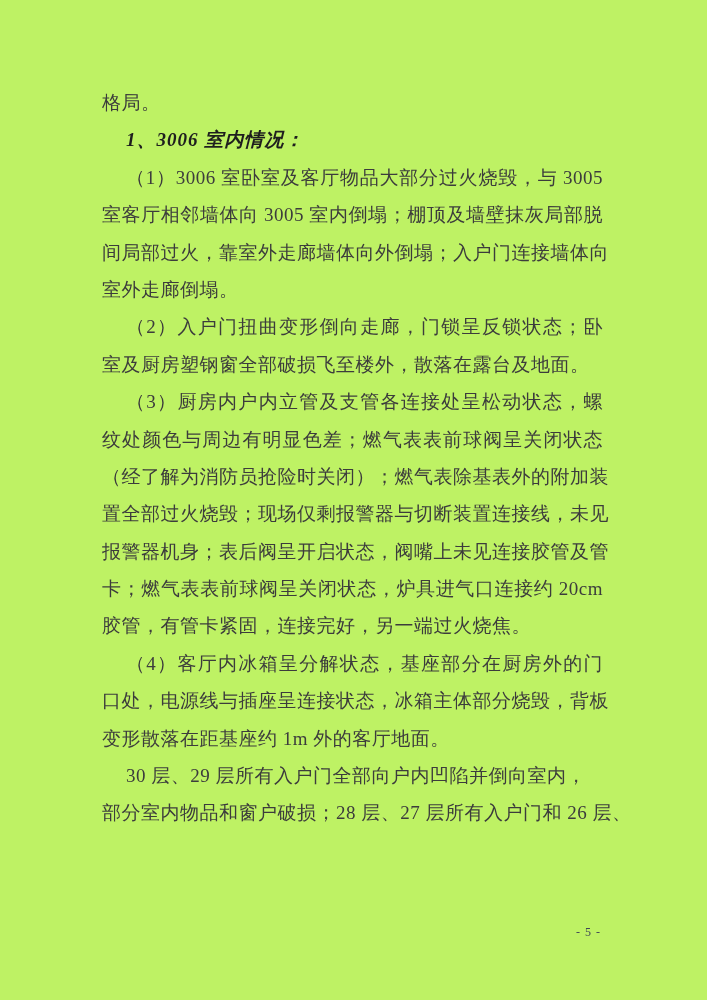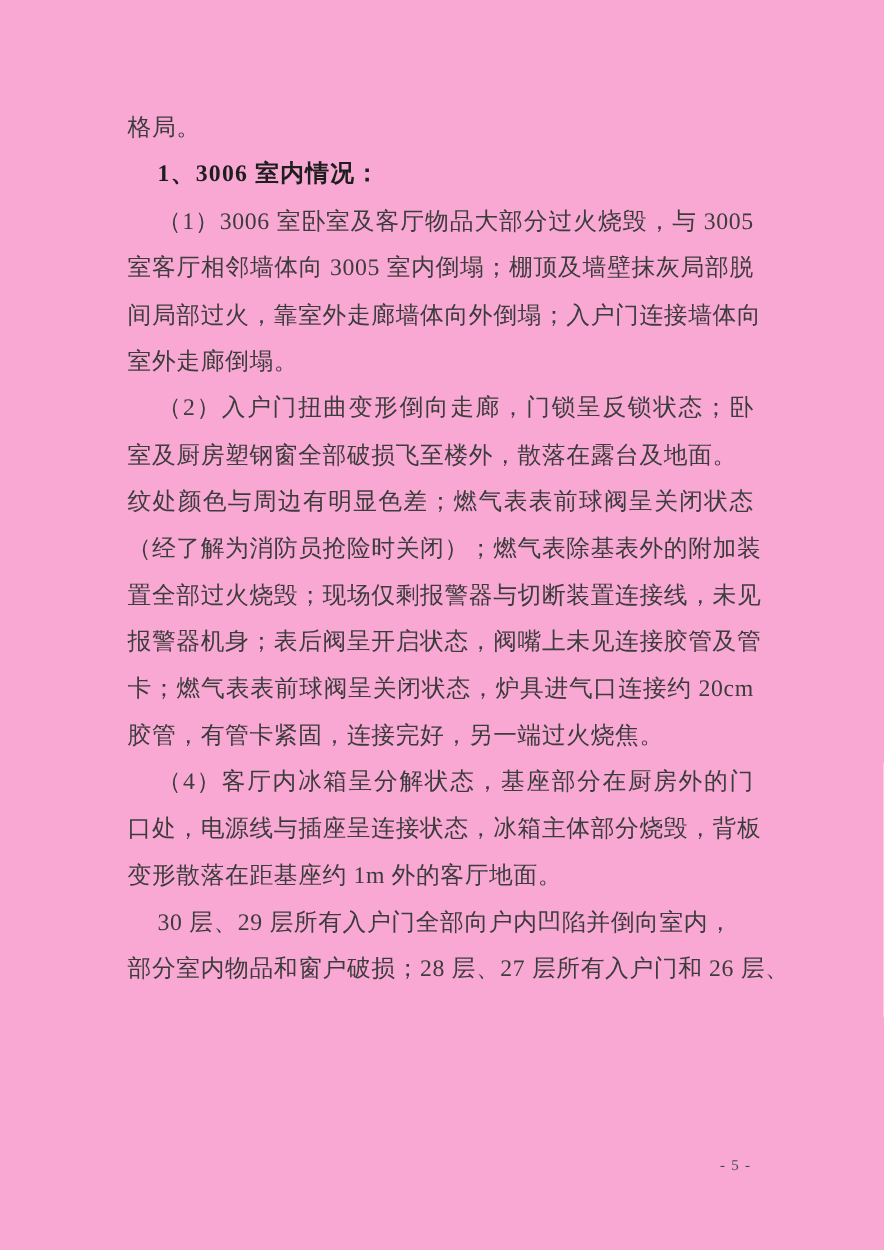--- a/index.html
+++ b/index.html
@@ -49,30 +49,31 @@
     text-align: right;
     font-size: 12px;
     line-height: 16px;
     letter-spacing: 1px;
     font-family: "Liberation Serif", "DejaVu Serif", serif;
   }
 </style>
 </head>
 <body>
 
-<div class="page" style="background: #f9a8d4;">
+<div class="page" style="background: #bef264;">
   <div class="doc-body">
       <div class="line" style="color: rgb(60, 60, 60);">格局。</div>
-      <div class="line indent heading" style="color: rgb(30, 30, 30);">1、3006 室内情况：</div>
+      <div class="line indent heading" style="color: rgb(30, 30, 30); font-style: italic;">1、3006 室内情况：</div>
       <div class="line justify indent" style="color: rgb(60, 60, 60);">（1）3006 室卧室及客厅物品大部分过火烧毁，与 3005</div>
       <div class="line justify" style="color: rgb(60, 60, 60);">室客厅相邻墙体向 3005 室内倒塌；棚顶及墙壁抹灰局部脱</div>
       <div class="line justify" style="color: rgb(60, 60, 60);">间局部过火，靠室外走廊墙体向外倒塌；入户门连接墙体向</div>
       <div class="line" style="color: rgb(60, 60, 60);">室外走廊倒塌。</div>
       <div class="line justify indent" style="color: rgb(60, 60, 60);">（2）入户门扭曲变形倒向走廊，门锁呈反锁状态；卧</div>
       <div class="line" style="color: rgb(60, 60, 60);">室及厨房塑钢窗全部破损飞至楼外，散落在露台及地面。</div>
+      <div class="line justify indent" style="color: rgb(60, 60, 60);">（3）厨房内户内立管及支管各连接处呈松动状态，螺</div>
       <div class="line justify" style="color: rgb(60, 60, 60);">纹处颜色与周边有明显色差；燃气表表前球阀呈关闭状态</div>
       <div class="line justify" style="color: rgb(60, 60, 60);">（经了解为消防员抢险时关闭）；燃气表除基表外的附加装</div>
       <div class="line justify" style="color: rgb(60, 60, 60);">置全部过火烧毁；现场仅剩报警器与切断装置连接线，未见</div>
       <div class="line justify" style="color: rgb(60, 60, 60);">报警器机身；表后阀呈开启状态，阀嘴上未见连接胶管及管</div>
       <div class="line justify" style="color: rgb(60, 60, 60);">卡；燃气表表前球阀呈关闭状态，炉具进气口连接约 20cm</div>
       <div class="line" style="color: rgb(60, 60, 60);">胶管，有管卡紧固，连接完好，另一端过火烧焦。</div>
       <div class="line justify indent" style="color: rgb(60, 60, 60);">（4）客厅内冰箱呈分解状态，基座部分在厨房外的门</div>
       <div class="line justify" style="color: rgb(60, 60, 60);">口处，电源线与插座呈连接状态，冰箱主体部分烧毁，背板</div>
       <div class="line" style="color: rgb(60, 60, 60);">变形散落在距基座约 1m 外的客厅地面。</div>
       <div class="line indent" style="color: rgb(60, 60, 60);">30 层、29 层所有入户门全部向户内凹陷并倒向室内，</div>

